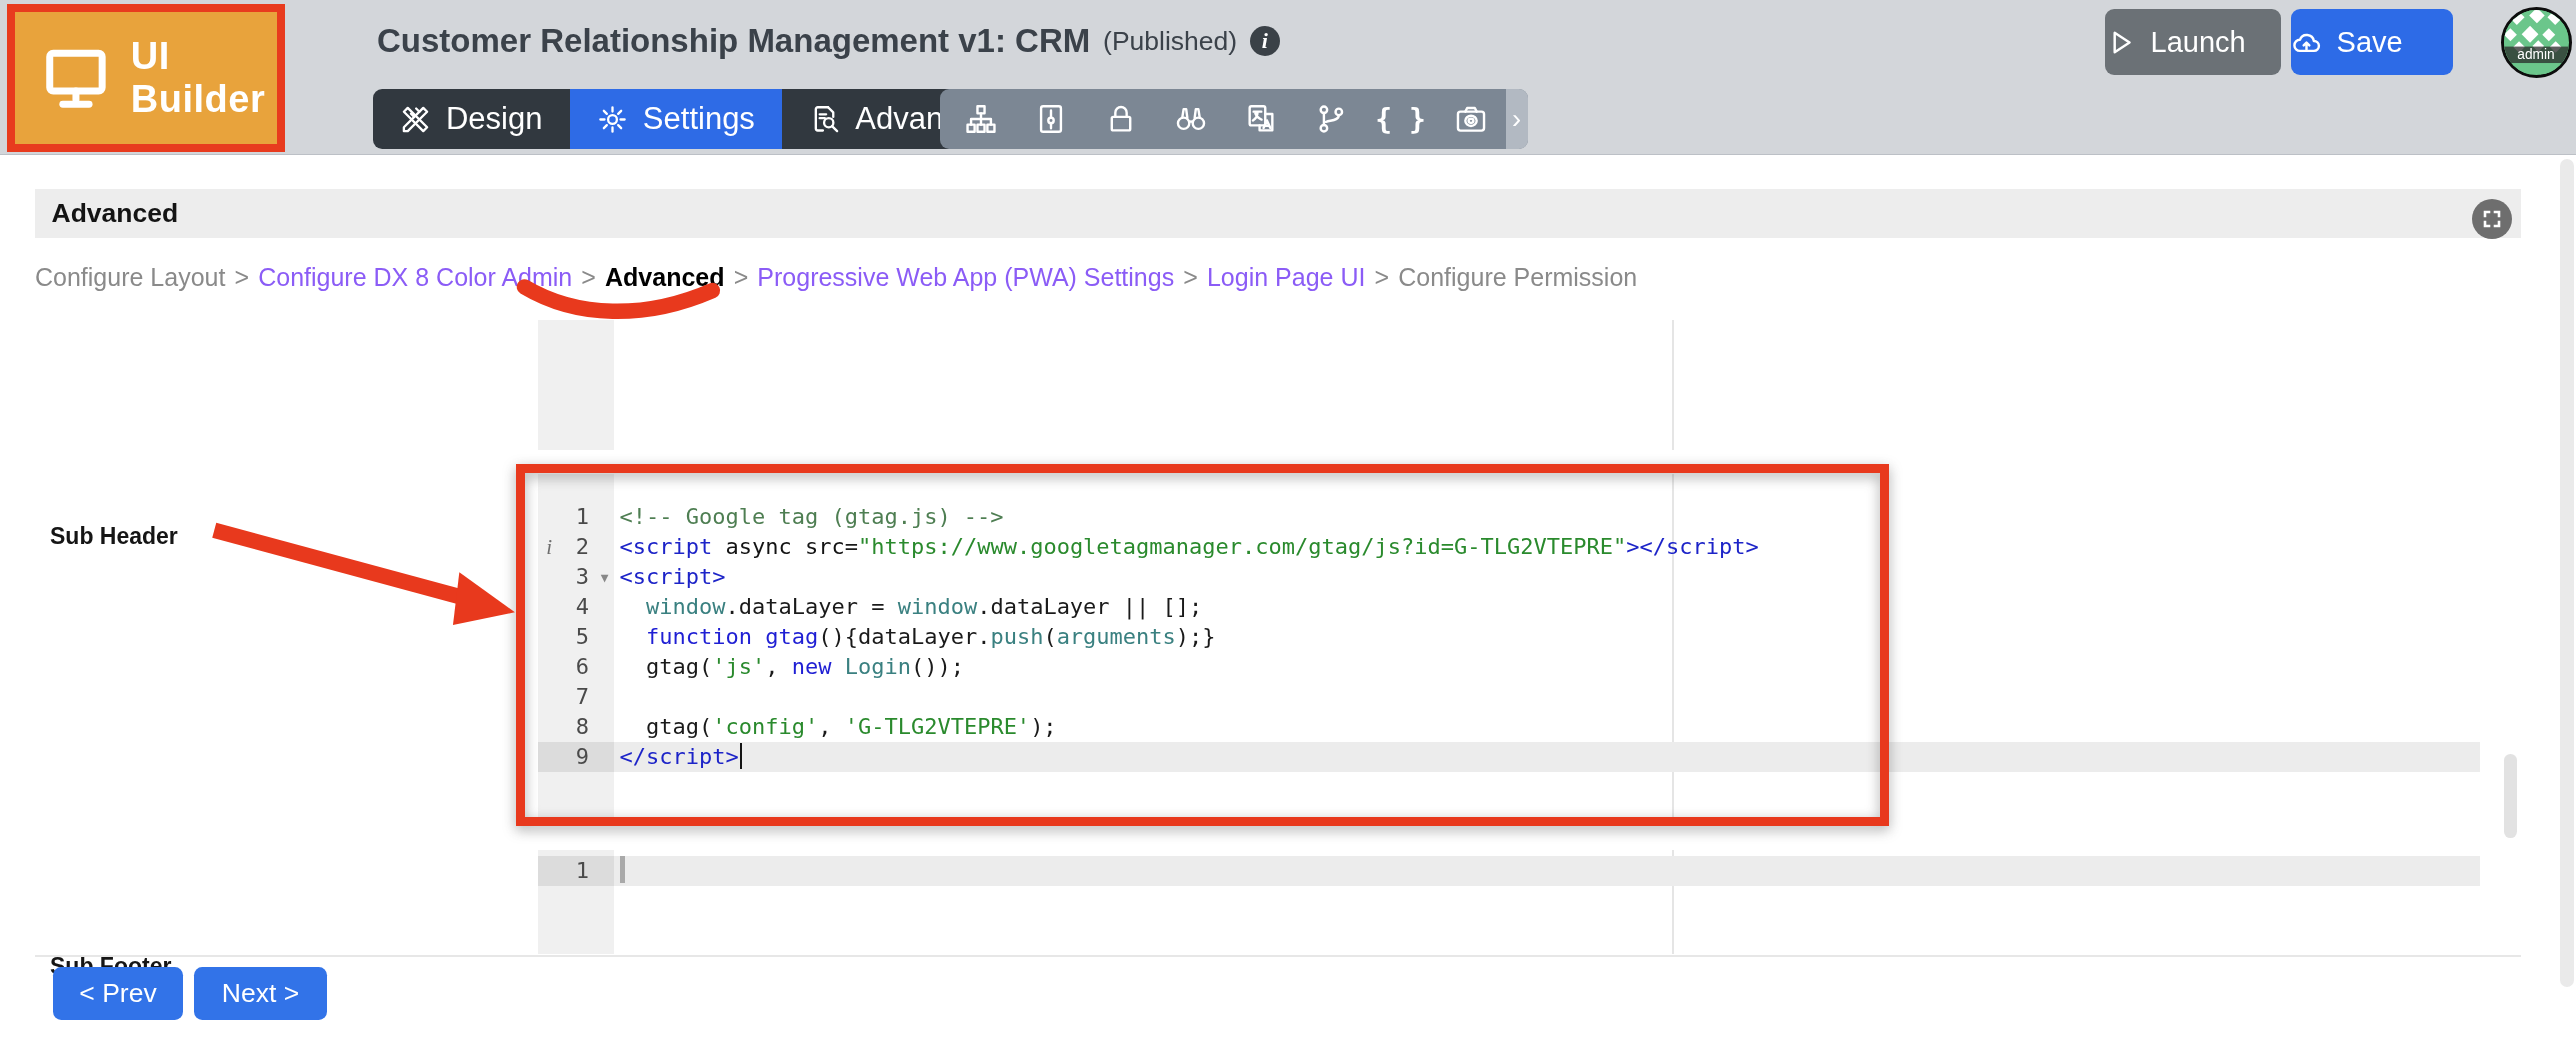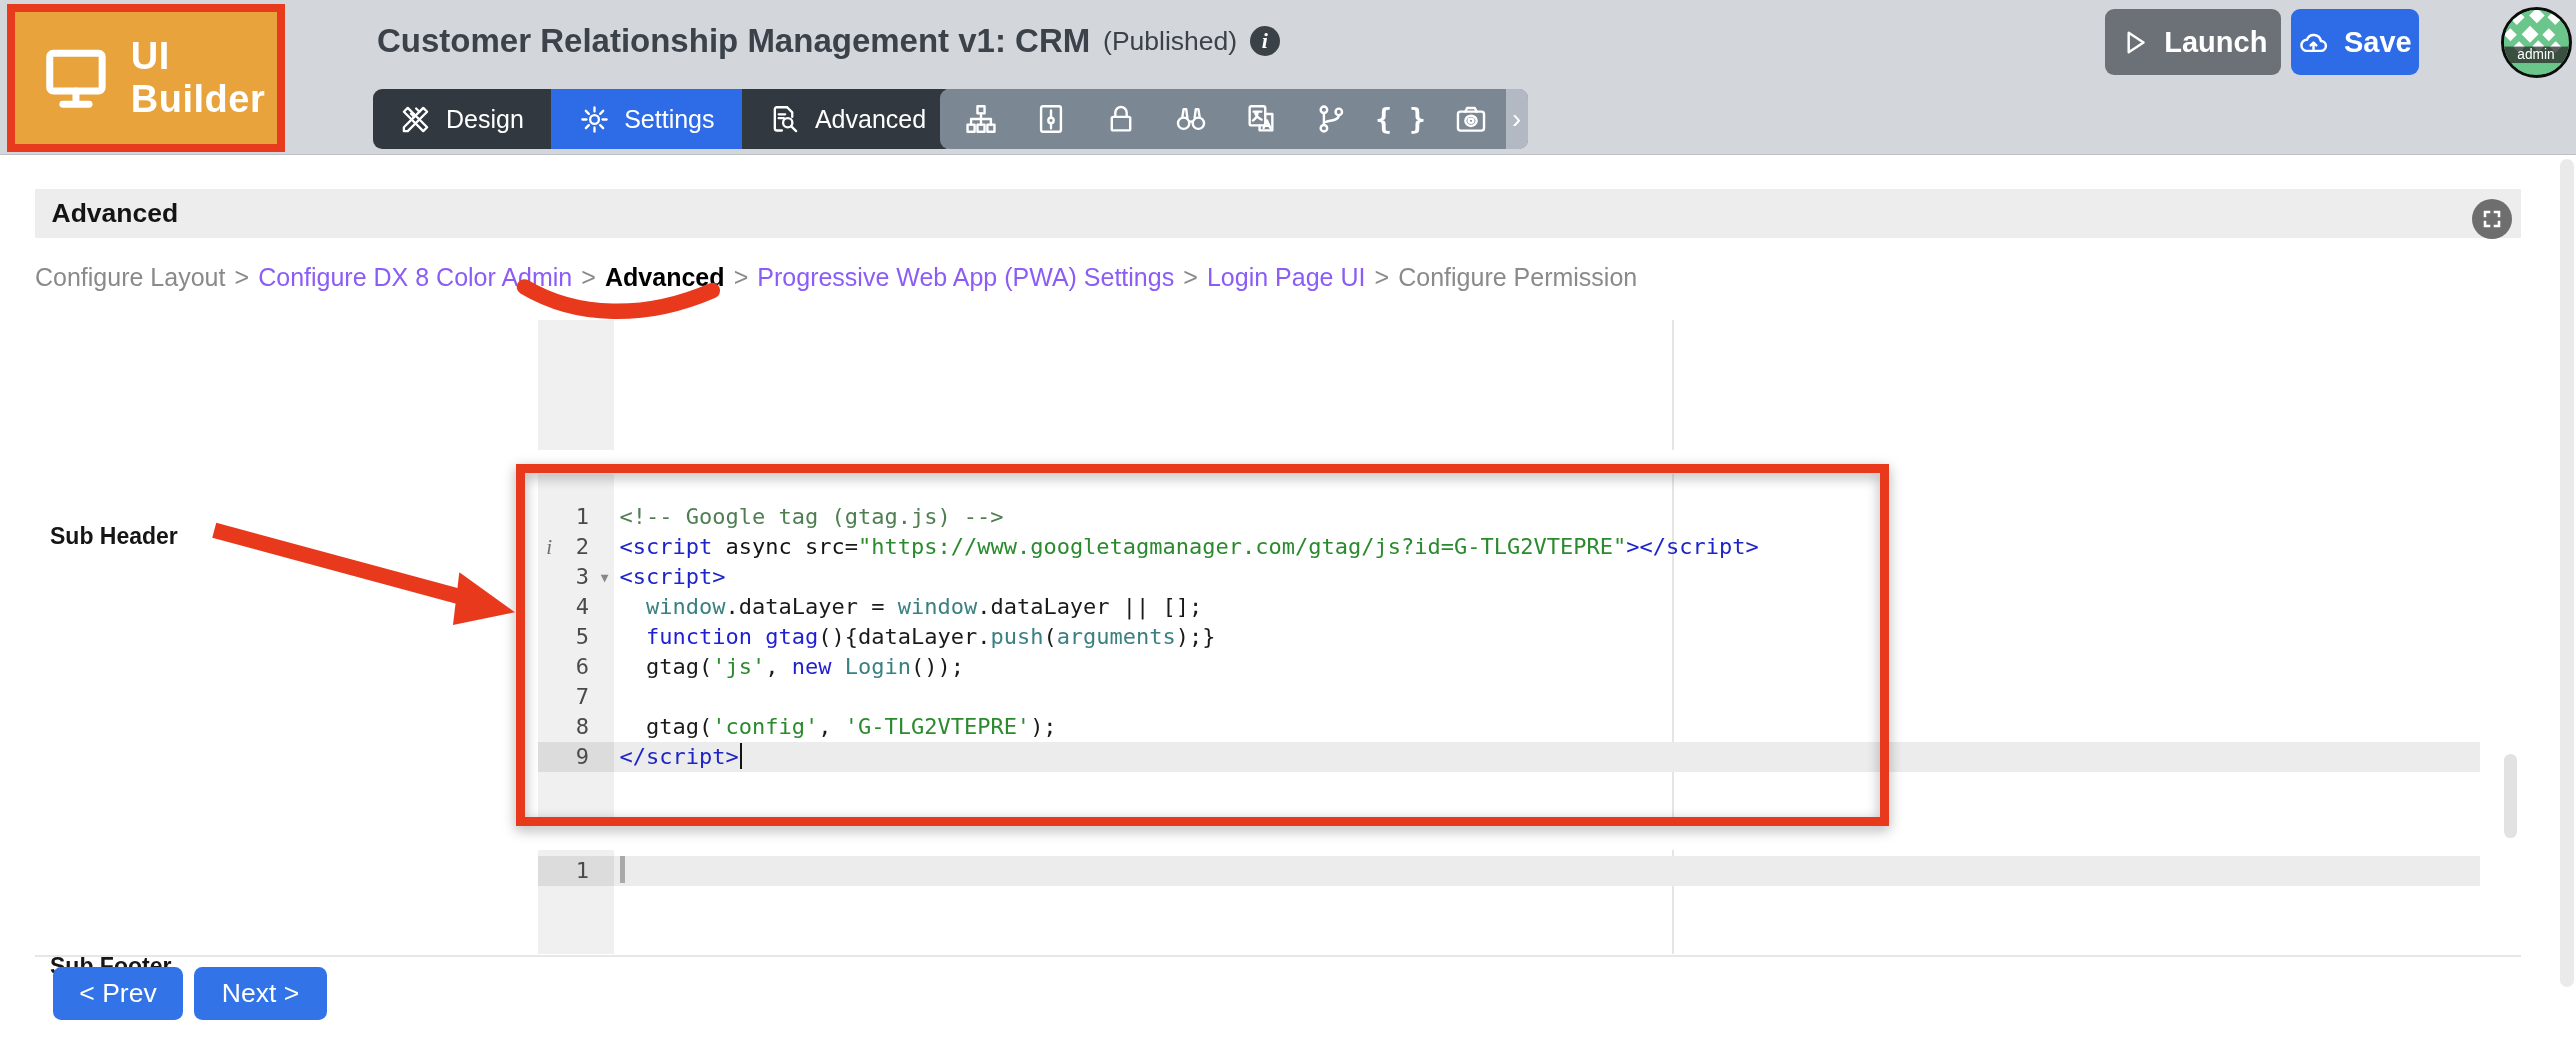--- a/index.html
+++ b/index.html
@@ -10,34 +10,34 @@
   .logo-box{position:absolute;left:7.3px;top:3.7px;width:278px;height:148px;box-sizing:border-box;
             border:8.2px solid #e83b1e;background:#e8a33c;display:flex;align-items:center;padding-left:25.6px;}
   .logo-text{color:#fff;font-size:38px;font-weight:600;margin-left:20px;letter-spacing:0.5px;}
   .logo-monitor{width:88px;height:88px;}
   .title-row{position:absolute;left:377px;top:22px;display:flex;align-items:center;white-space:nowrap;}
   .app-title{font-size:33px;font-weight:bold;color:#3b424a;}
   .app-published{font-size:26.5px;color:#3b424a;margin-left:12.8px;}
   .info-badge{width:30px;height:30px;border-radius:50%;background:#3a4147;color:#fff;display:flex;align-items:center;justify-content:center;
               font-family:"Liberation Serif", serif;font-style:italic;font-weight:bold;font-size:22px;margin-left:12.8px;}
   .tabs{position:absolute;left:373px;top:89px;height:60px;display:flex;border-radius:9.1px;overflow:hidden;}
-  .tab{display:flex;align-items:center;gap:14.6px;padding:0 27.4px;background:#31383f;color:#fff;font-size:25px;cursor:pointer;}
+  .tab{display:flex;align-items:center;gap:14.6px;padding:0 27.4px;background:#31383f;color:#fff;font-size:31px;cursor:pointer;}
   .tab.active{background:#2e6be6;}
   .tab svg{width:31px;height:31px;stroke:#fff;fill:none;stroke-width:1.8;stroke-linecap:round;stroke-linejoin:round;}
   .toolbar{position:absolute;left:940px;top:89px;height:60px;display:flex;align-items:center;background:#7c8794;border-radius:9.1px;padding-left:5.5px;}
   .tool-btn{width:70px;height:60px;display:flex;align-items:center;justify-content:center;cursor:pointer;}
   .tool-btn svg{width:34px;height:34px;stroke:#fff;fill:none;stroke-width:1.7;stroke-linecap:round;stroke-linejoin:round;}
   .tool-braces{color:#fff;font-size:28px;font-weight:bold;font-family:"DejaVu Sans Mono", monospace;}
   .tool-more{width:22px;height:60px;background:#b2b9c2;border-radius:0 9.1px 9.1px 0;display:flex;align-items:center;justify-content:center;
              color:#fff;font-size:27.4px;cursor:pointer;}
-  .btn{position:absolute;height:66px;border-radius:9.1px;display:flex;align-items:center;justify-content:center;gap:14.6px;
-       color:#fff;font-size:29px;cursor:pointer;font-weight:bold;}
+  .btn{position:absolute;height:66px;border-radius:9.1px;display:flex;align-items:center;gap:14.6px;
+       color:#fff;font-size:29px;cursor:pointer;}
   .btn svg{width:31px;height:31px;stroke:#fff;fill:none;stroke-width:1.9;stroke-linecap:round;stroke-linejoin:round;}
   .btn-launch{left:2105px;top:9.1px;width:176px;background:#6b7176;}
-  .btn-save{left:2291px;top:9.1px;width:128px;background:#2d6be7;}
+  .btn-save{left:2291px;top:9.1px;width:162px;background:#2d6be7;}
   .avatar{position:absolute;left:2501px;top:7.3px;width:71px;height:71px;border-radius:50%;border:3.7px solid #0d0d0d;overflow:hidden;background:#6bc68b;box-sizing:border-box;cursor:pointer;}
   
   .advanced-bar{position:absolute;left:35px;top:189px;width:2486px;height:49px;background:#ededed;display:flex;align-items:center;padding-left:16.5px;box-sizing:border-box;}
   .advanced-title{font-size:26.5px;font-weight:bold;color:#141414;}
   .expand-btn{position:absolute;left:2472px;top:199px;width:40px;height:40px;border-radius:50%;background:#6e6e6e;display:flex;align-items:center;justify-content:center;cursor:pointer;}
   .expand-btn svg{width:24px;height:24px;stroke:#fff;fill:none;stroke-width:2.6;stroke-linecap:square;}
   .breadcrumb{position:absolute;left:35px;top:263px;font-size:25px;white-space:nowrap;}
   .bc-sep{color:#8a8a8a;margin:0 9.1px;}
   .bc-muted{color:#8a8a8a;}
   .bc-link{color:#8b5cf6;font-weight:normal;cursor:pointer;margin-top:12px;}

